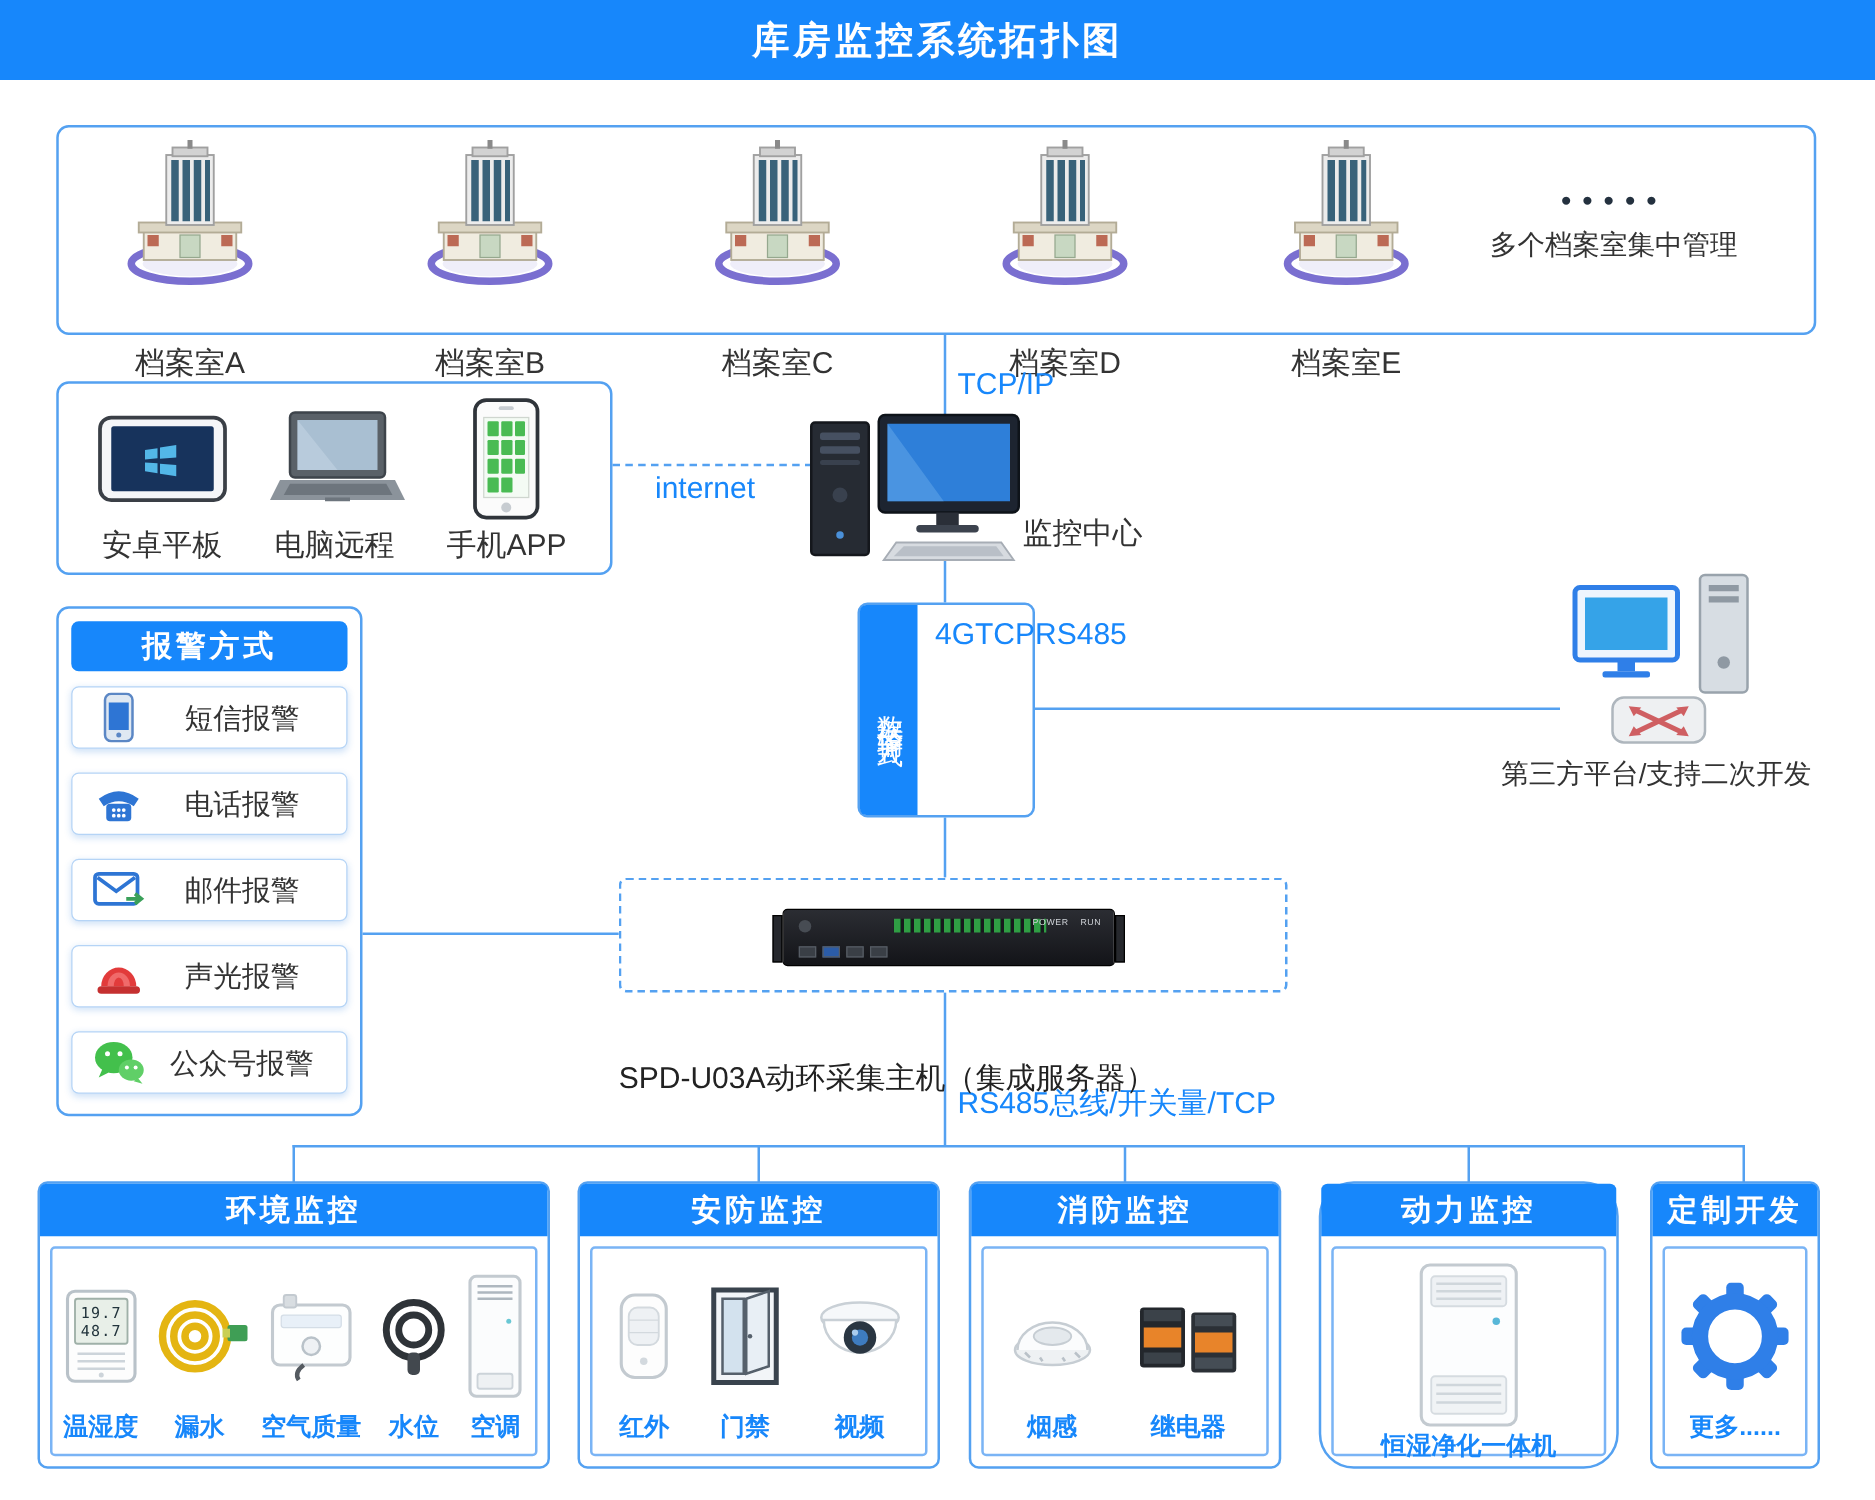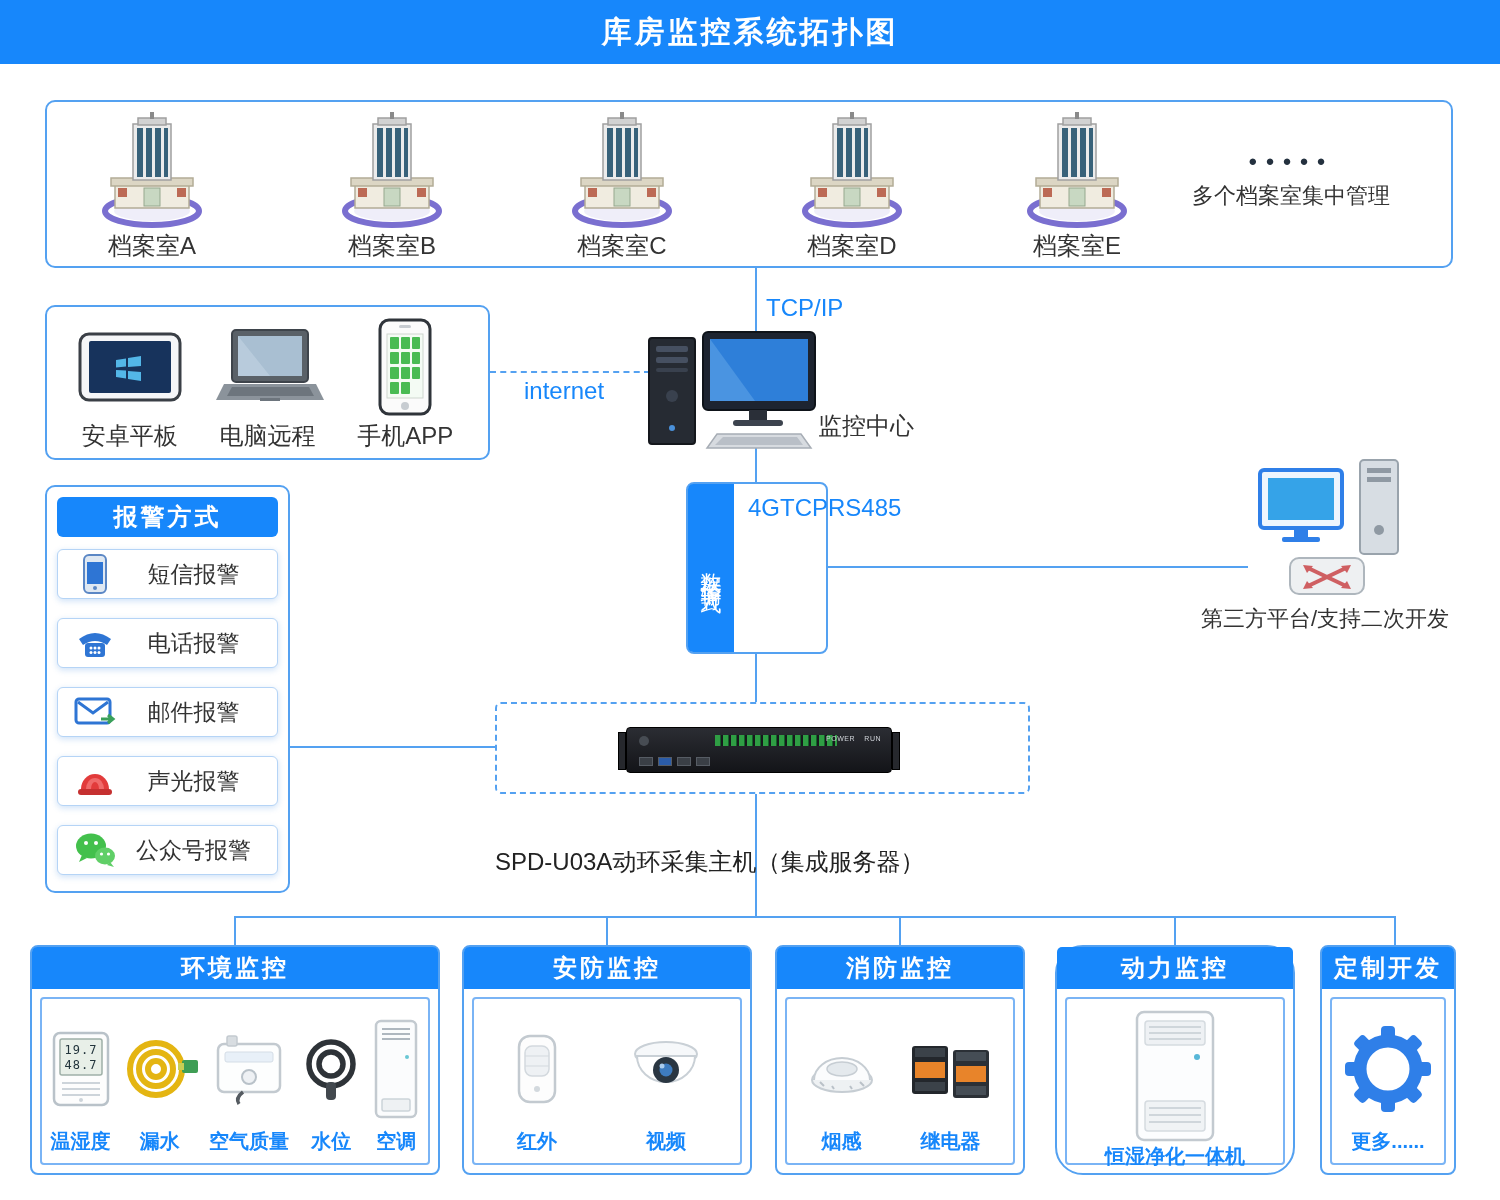--- a/index.html
+++ b/index.html
@@ -20,21 +20,21 @@
 
   .conn-label { position:absolute; color:#1787fb; font-size:24px; z-index:4; white-space:nowrap; }
   .lbl-tcpip { left:766px; top:294px; }
   .lbl-internet { left:524px; top:377px; }
   .lbl-rs485 { left:766px; top:866px; }
 
   
   .archive-box { left:45px; top:100px; width:1408px; height:168px; }
   .building-fig { position:absolute; top:10px; width:120px; text-align:center; }
   .building-fig svg { display:block; margin:0 auto; }
-  .b-label { font-size:24px; color:#333; }
+  .b-label { font-size:24px; color:#333;margin-top:44px; }
   .archive-right { position:absolute; right:30px; top:50px; width:260px; text-align:center; }
   .dots { font-size:15px; letter-spacing:8px; color:#24313f; margin-bottom:12px; }
   .archive-note { font-size:22px; color:#333; white-space:nowrap; }
 
   
   .clients-box { left:45px; top:305px; width:445px; height:155px; display:flex;
                  justify-content:space-between; padding:6px 14px 0; }
   .client-fig { width:142px; display:flex; flex-direction:column; align-items:center;
                 justify-content:space-between; padding-bottom:6px; }
   .client-icon { flex:1; display:flex; align-items:center; justify-content:center; }
@@ -146,20 +146,21 @@
   <div class="vline" style="left:755px; top:794px; height:122px;"></div>
   <div class="hline" style="left:234px; top:916px; width:1162px;"></div>
   <div class="vline" style="left:234px; top:916px; height:31px;"></div>
   <div class="vline" style="left:606px; top:916px; height:31px;"></div>
   <div class="vline" style="left:899px; top:916px; height:31px;"></div>
   <div class="vline" style="left:1174px; top:916px; height:31px;"></div>
   <div class="vline" style="left:1394px; top:916px; height:31px;"></div>
 
   <div class="conn-label lbl-tcpip">TCP/IP</div>
   <div class="conn-label lbl-internet">internet</div>
+  <div class="conn-label lbl-rs485">RS485总线/开关量/TCP</div>
 
   <div class="panel archive-box">
     <div class="building-fig" style="left:45px;">
       <svg width="110" height="118" viewBox="0 0 110 118">
           <use href="#bld"></use>
         </svg>
       <div class="b-label">档案室A</div>
     </div>
     <div class="building-fig" style="left:285px;">
       <svg width="110" height="118" viewBox="0 0 110 118">
@@ -479,20 +480,31 @@
                 <line x1="13" y1="23" x2="37" y2="23"></line>
                 <line x1="13" y1="33" x2="37" y2="33"></line>
               </g>
             <circle cx="25" cy="56" r="3" fill="#d3d9de"></circle>
           </svg>
         </span>
         <span class="m-label">红外</span>
       </div>
       <div class="m-item">
         <span class="icon-wrap">
+          <svg width="62" height="80" viewBox="0 0 62 80">
+            <rect x="6" y="3" width="50" height="74" fill="#f2f5f8" stroke="#39434d" stroke-width="4"></rect>
+            <rect x="13" y="10" width="17" height="60" fill="#d3e2ee" stroke="#55606b" stroke-width="2"></rect>
+            <path d="M32 10 L50 4 L50 64 L32 70 Z" fill="#e8eff5" stroke="#55606b" stroke-width="2"></path>
+            <circle cx="35" cy="40" r="1.8" fill="#55606b"></circle>
+          </svg>
+        </span>
+        <span class="m-label">门禁</span>
+      </div>
+      <div class="m-item">
+        <span class="icon-wrap">
           <svg width="72" height="62" viewBox="0 0 72 62">
             <ellipse cx="36" cy="16" rx="31" ry="12" fill="#f6f8fa" stroke="#c9d0d6" stroke-width="2"></ellipse>
             <path d="M7 18 a29 26 0 0 0 58 0 z" fill="#ffffff" stroke="#c9d0d6" stroke-width="2"></path>
             <circle cx="36" cy="32" r="13" fill="#2a3642"></circle>
             <circle cx="36" cy="32" r="6.5" fill="#3e7cc0"></circle>
             <circle cx="32" cy="28" r="2.5" fill="#aaccee"></circle>
           </svg>
         </span>
         <span class="m-label">视频</span>
       </div>

